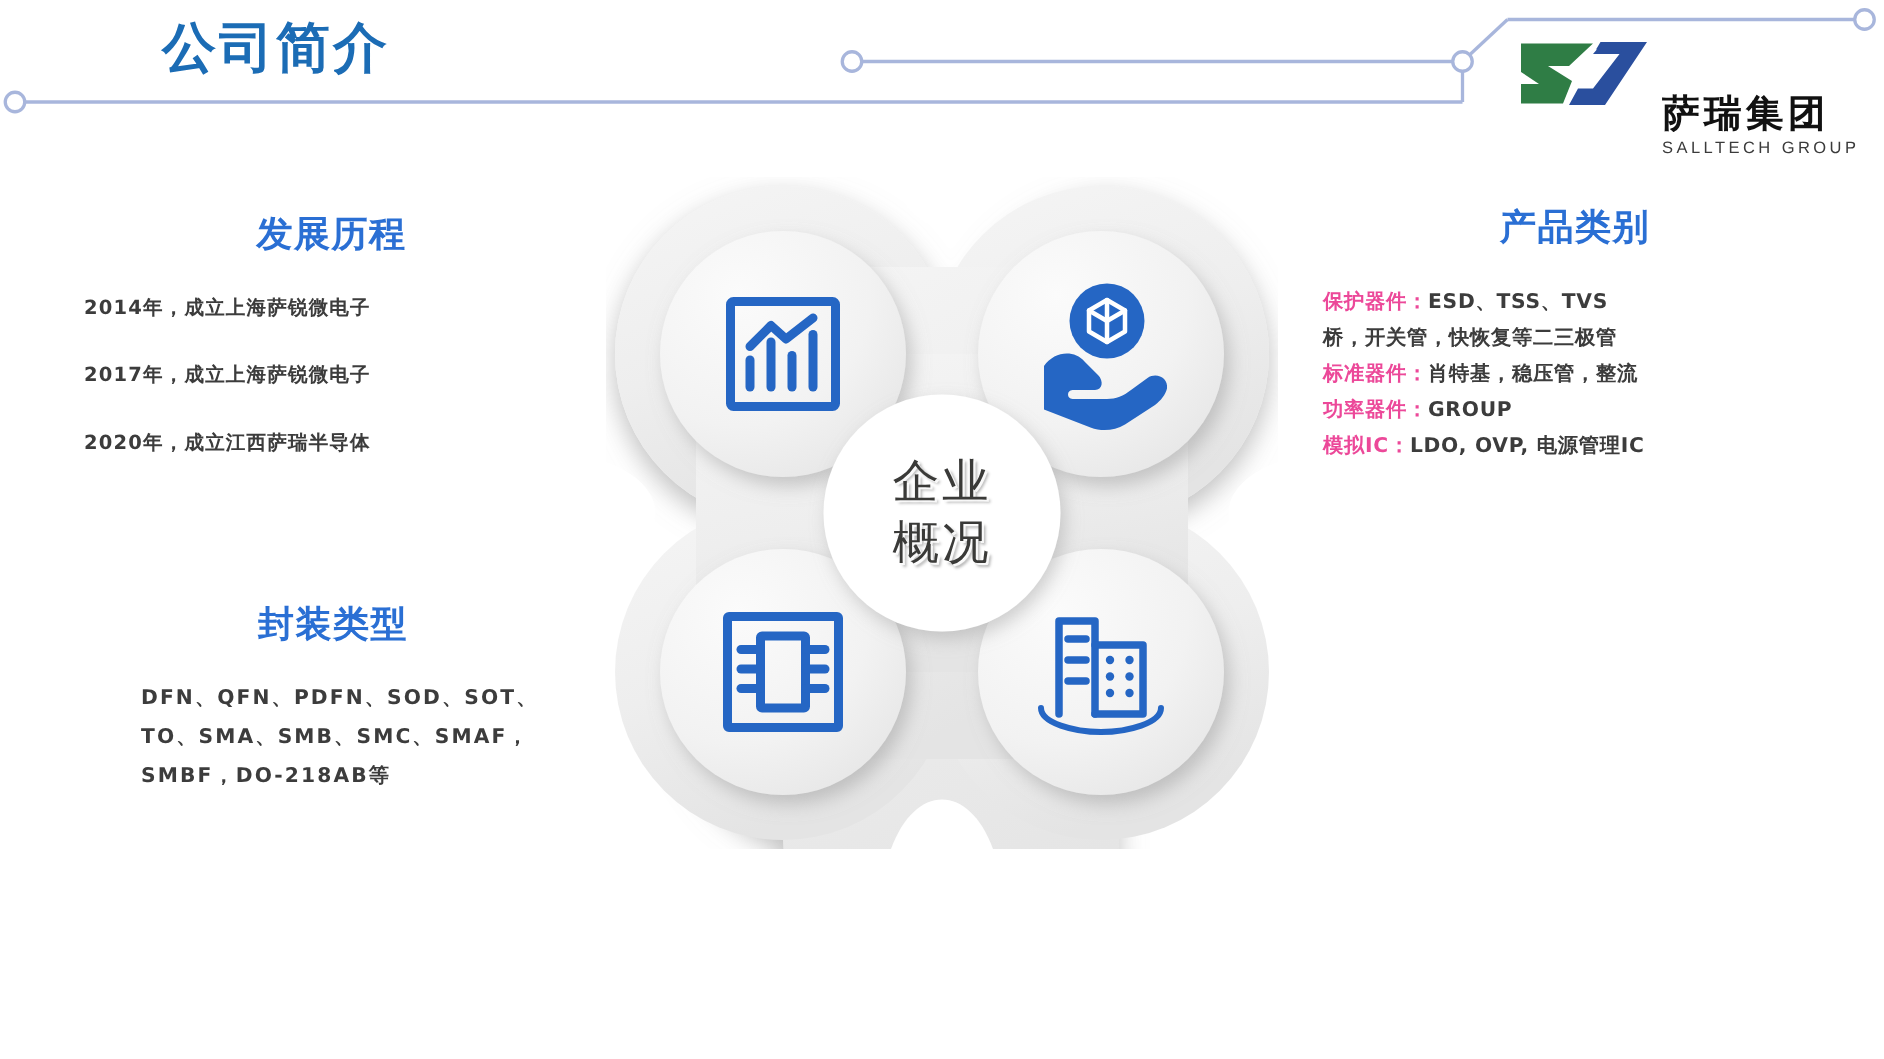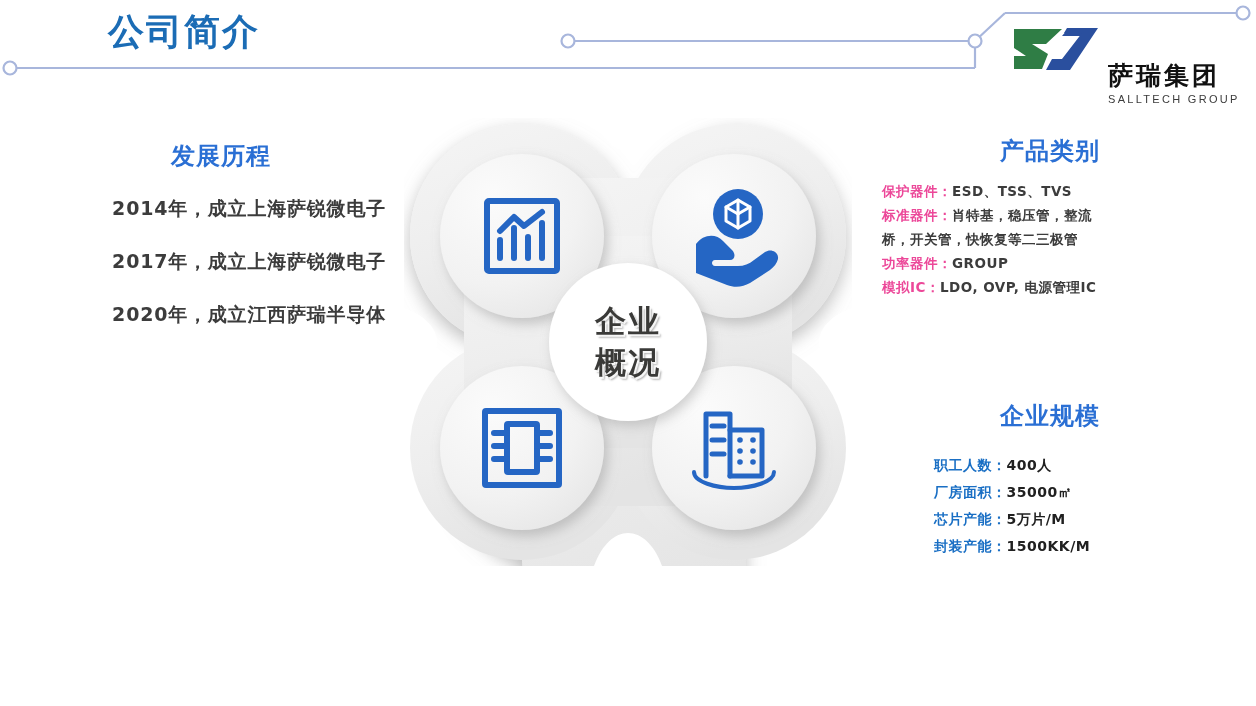--- a/index.html
+++ b/index.html
@@ -44,38 +44,38 @@
   .block-title{
     font-size:24px;font-weight:bold;color:#2a6fd4;
     text-align:center;letter-spacing:1px;white-space:nowrap;
     font-family:"DejaVu Sans","Liberation Sans",sans-serif;
   }
 
   
   #history{left:56px;top:140px;width:330px;}
   #history .block-title{margin-bottom:24px;}
   #history .hist-item{
-    font-size:19px;font-weight:bold;color:#3c3c3c;
-    letter-spacing:0.8px;margin-bottom:27px;text-align:right;white-space:nowrap;
+    font-size:13px;font-weight:bold;color:#3c3c3c;
+    letter-spacing:0.8px;margin-bottom:27px;text-align:left;white-space:nowrap;
     font-family:"DejaVu Sans","Liberation Sans",sans-serif;
   }
 
   
   #package{left:62px;top:400px;width:320px;}
   #package .block-title{margin-bottom:20px;}
   #package .pkg-text{
     font-size:13.5px;font-weight:bold;color:#3c3c3c;
     letter-spacing:1.4px;line-height:26px;text-align:left;
     padding-left:32px;
     font-family:"DejaVu Sans","Liberation Sans",sans-serif;
   }
 
   
   #product{left:860px;top:135px;width:380px;}
-  #product .block-title{margin-bottom:12px;}
+  #product .block-title{margin-bottom:22px;}
   .prod-rows{padding-left:22px;}
   .prod-row{
     line-height:24px;font-size:13.5px;font-weight:bold;
     letter-spacing:0.5px;color:#3c3c3c;
     font-family:"DejaVu Sans","Liberation Sans",sans-serif;
   }
   .prod-key{color:#ec4899;}
   .prod-val{color:#3c3c3c;}
 
   
@@ -94,21 +94,21 @@
   #center-graphic{
     position:absolute;left:404px;top:118px;width:448px;height:448px;
   }
   #center-graphic svg{display:block;width:448px;height:448px;}
   .center-label{
     position:absolute;left:0;top:0;width:448px;height:448px;
     display:flex;align-items:center;justify-content:center;
     pointer-events:none;
   }
   .center-label span{
-    font-size:31px;font-weight:bold;color:#3a3a38;
+    font-size:31px;font-weight:normal;color:#3a3a38;
     line-height:41px;text-align:right;letter-spacing:2px;
     text-shadow:1.5px 1.5px 0 rgba(255,255,255,.85), 2.5px 2.5px 2px rgba(0,0,0,.30);
     font-family:"DejaVu Sans","Liberation Sans",sans-serif;
   }
 </style>
 </head>
 <body>
 
 <div class="slide">
 
@@ -152,59 +152,46 @@
     </div>
   </div>
 
   <div class="block" id="history">
     <div class="block-title">发展历程</div>
     <div class="hist-item">2014年，成立上海萨锐微电子</div>
     <div class="hist-item">2017年，成立上海萨锐微电子</div>
     <div class="hist-item">2020年，成立江西萨瑞半导体</div>
   </div>
 
+  <div class="block" id="package">
+    <div class="block-title">封装类型</div>
+    <div class="pkg-text">DFN、QFN、PDFN、SOD、SOT、TO、SMA、SMB、SMC、SMAF，SMBF，DO-218AB等</div>
+  </div>
 
   <div class="block" id="product">
     <div class="block-title">产品类别</div>
     <div class="prod-rows">
       <div class="prod-row">
         <span class="prod-key">保护器件：</span><span class="prod-val">ESD、TSS、TVS</span>
       </div>
       <div class="prod-row">
+        <span class="prod-key"></span><span class="prod-val">桥，开关管，快恢复等二三极管</span>
+      </div>
+      <div class="prod-row">
         <span class="prod-key">标准器件：</span><span class="prod-val">肖特基，稳压管，整流</span>
       </div>
       <div class="prod-row">
-        <span class="prod-key"></span><span class="prod-val">桥，开关管，快恢复等二三极管</span>
-      </div>
-      <div class="prod-row">
         <span class="prod-key">功率器件：</span><span class="prod-val">GROUP</span>
       </div>
       <div class="prod-row">
         <span class="prod-key">模拟IC：</span><span class="prod-val">LDO, OVP, 电源管理IC</span>
       </div>
     </div>
   </div>
 
-  <div class="block" id="scale">
-    <div class="block-title">企业规模</div>
-    <div class="scale-rows">
-      <div class="scale-row">
-        <span class="scale-key">职工人数：</span><span class="scale-val">400人</span>
-      </div>
-      <div class="scale-row">
-        <span class="scale-key">厂房面积：</span><span class="scale-val">35000㎡</span>
-      </div>
-      <div class="scale-row">
-        <span class="scale-key">芯片产能：</span><span class="scale-val">5万片/M</span>
-      </div>
-      <div class="scale-row">
-        <span class="scale-key">封装产能：</span><span class="scale-val">1500KK/M</span>
-      </div>
-    </div>
-  </div>
 
   <div id="center-graphic">
     <svg viewBox="0 0 448 448">
       <defs>
         <filter id="blobShadow" x="-30%" y="-30%" width="160%" height="160%">
           <feDropShadow dx="0" dy="7" stdDeviation="9" flood-color="#8a8a8a" flood-opacity="0.55"></feDropShadow>
         </filter>
         <filter id="discShadow" x="-45%" y="-45%" width="190%" height="190%">
           <feDropShadow dx="4" dy="6" stdDeviation="6" flood-color="#9a9a9a" flood-opacity="0.5"></feDropShadow>
         </filter>

